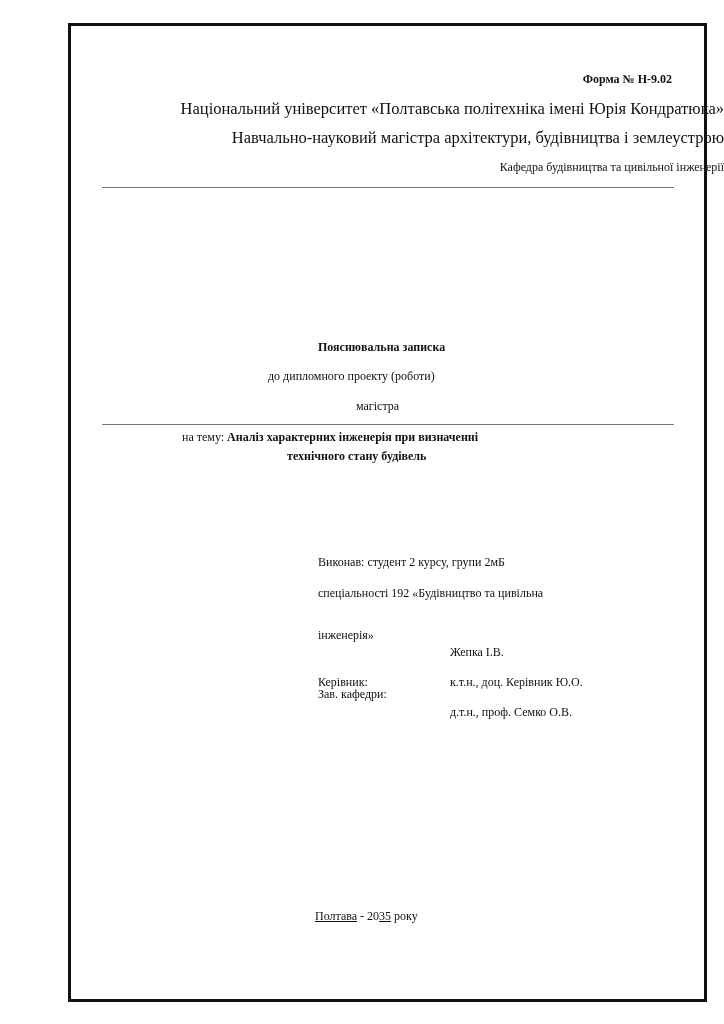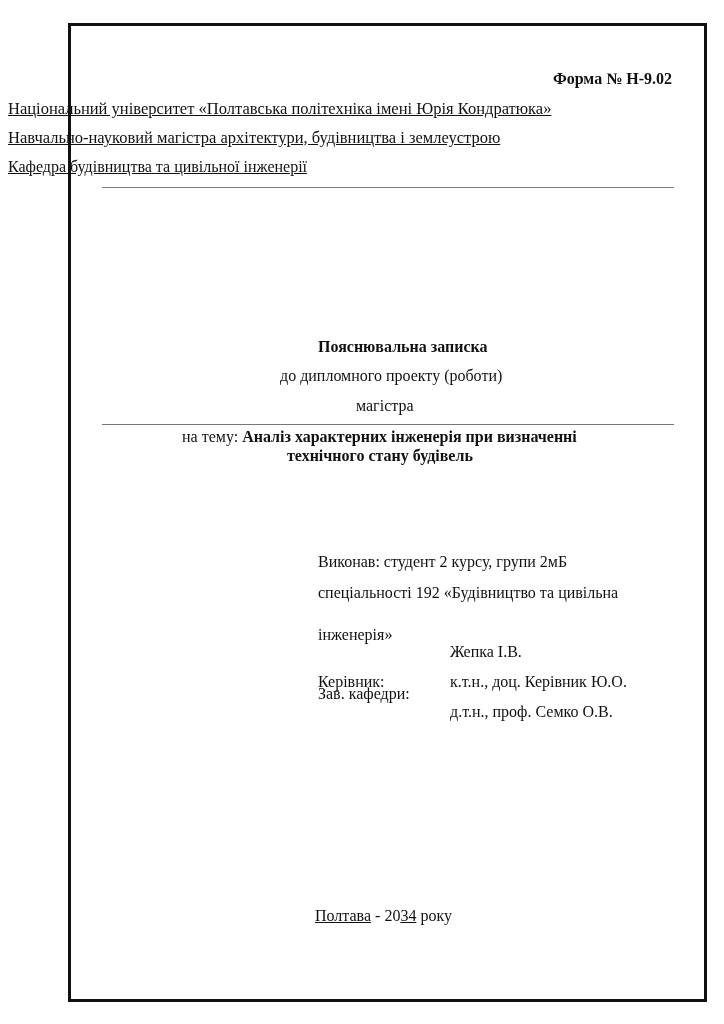--- a/index.html
+++ b/index.html
@@ -1,45 +1,45 @@
 <!DOCTYPE html>
 <html><head>
 <meta charset="utf-8">
 <style>
   html, body { margin: 0; padding: 0; background: #ffffff; }
   body { width: 724px; height: 1024px; position: relative; overflow: hidden;
          font-family: "Liberation Serif", "DejaVu Serif", serif; color: #111; }
   .frame { position: absolute; left: 68px; top: 23px; width: 633px; height: 973px;
            border: 3px solid #111; box-sizing: content-box; }
-  .line { position: absolute; font-size: 16px; white-space: nowrap; line-height: 20px; }
-  .center { left: 8px; right: 0; text-align: left; text-decoration: underline; }
+  .line { position: absolute; font-size: 12px; white-space: nowrap; line-height: 20px; }
+  .center { left: 8px; right: 0; text-align: right; }
   .bold { font-weight: bold; text-align: right; }
   .rule { position: absolute; height: 0; border-top: 1px solid #777; }
   .u { text-decoration: underline; }
 </style>
 </head>
 <body>
 
 <div class="frame"></div>
 
 <div class="line bold" style="left:0; right:52px; text-align:right; top:69px;">Форма № Н-9.02</div>
 <div class="line center" style="top:99px; font-size:16.5px;">Національний університет «Полтавська політехніка імені Юрія Кондратюка»</div>
 <div class="line center" style="top:128px; font-size:16.5px;">Навчально-науковий магістра архітектури, будівництва і землеустрою</div>
 <div class="line center" style="top:157px;">Кафедра будівництва та цивільної інженерії</div>
 <div class="rule" style="left:102px; width:572px; top:187px;"></div>
 
 <div class="line bold" style="left:318px; top:337px;">Пояснювальна записка</div>
-<div class="line" style="left:268px; top:366px;margin-left:12px;">до дипломного проекту (роботи)</div>
+<div class="line" style="left:268px; top:366px;">до дипломного проекту (роботи)</div>
 <div class="line" style="left:356px; top:396px;">магістра</div>
 <div class="rule" style="left:102px; width:572px; top:424px;"></div>
 <div class="line" style="left:182px; top:427px;"><span>на тему: </span><span class="bold">Аналіз характерних інженерія при визначенні</span></div>
 <div class="line bold" style="left:287px; top:446px;">технічного стану будівель</div>
 
 <div class="line" style="left:318px; top:552px;">Виконав: студент 2 курсу, групи 2мБ</div>
 <div class="line" style="left:318px; top:583px;">спеціальності 192 «Будівництво та цивільна</div>
 <div class="line" style="left:318px; top:612px;margin-top:13px;">інженерія»</div>
 <div class="line" style="left:450px; top:642px;">Жепка І.В.</div>
 <div class="line" style="left:318px; top:672px;">Керівник:</div>
 <div class="line" style="left:450px; top:672px;">к.т.н., доц. Керівник Ю.О.</div>
 <div class="line" style="left:318px; top:684px;">Зав. кафедри:</div>
 <div class="line" style="left:450px; top:702px;">д.т.н., проф. Семко О.В.</div>
 
-<div class="line" style="left:315px; top:906px;"><span class="u">Полтава</span><span> - </span><span>20</span><span class="u">34</span><span> року</span></div>
+<div class="line" style="left:315px; top:906px;"><span class="u">Полтава</span><span> - </span><span>20</span><span class="u">35</span><span> року</span></div>
 
 </body></html>

